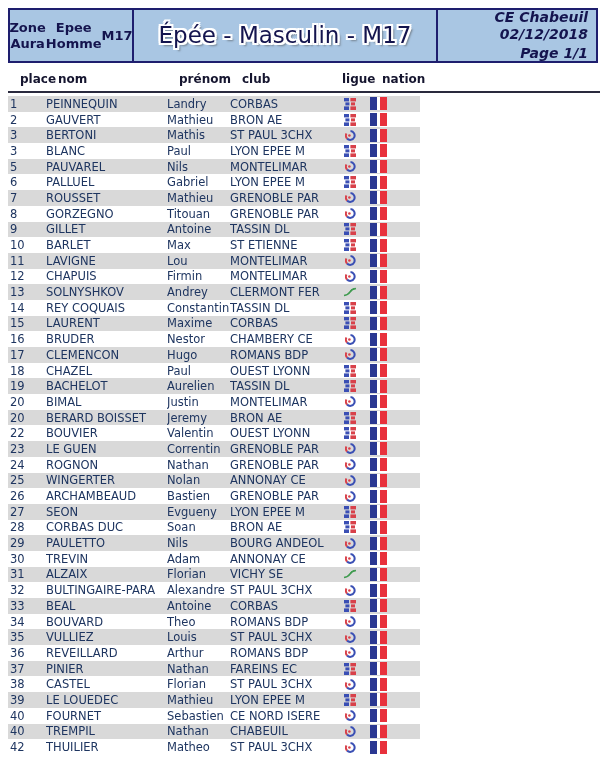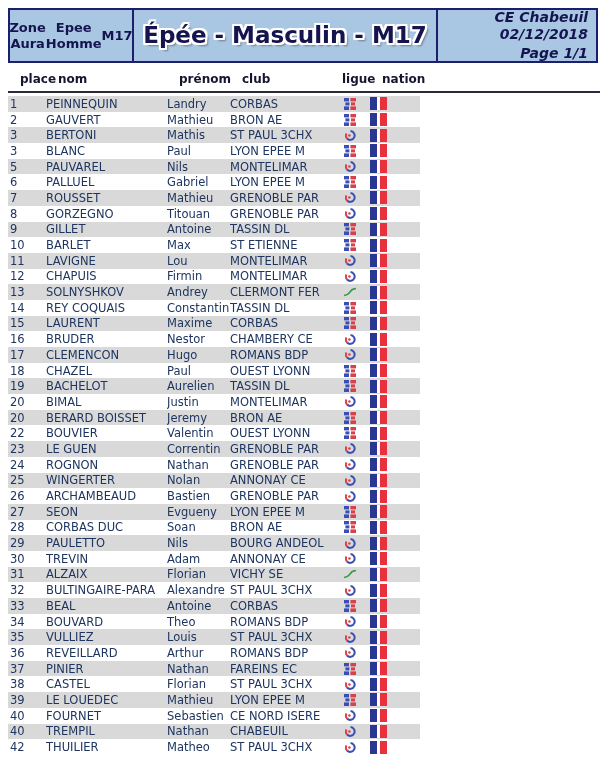--- a/index.html
+++ b/index.html
@@ -14,21 +14,21 @@
     background:#a9c6e3;border:2px solid #1e1e6e;box-sizing:border-box;
     display:flex;
   }
   .hdr-left{
     width:124px;border-right:2px solid #1e1e6e;box-sizing:border-box;
     display:flex;justify-content:center;align-items:center;
     font-size:13px;font-weight:bold;color:#14144e;line-height:16px;text-align:center;
   }
   .hdr-mid{
     flex:1;display:flex;flex-direction:column;justify-content:center;align-items:center;
-    font-size:23px;font-weight:bold;color:#14144e;line-height:25px;
+    font-size:23px;font-weight:normal;color:#14144e;line-height:25px;
     text-shadow:-2px -2px 0 #fff,2px -2px 0 #fff,-2px 2px 0 #fff,2px 2px 0 #fff,
                 -2px 0 0 #fff,2px 0 0 #fff,0 -2px 0 #fff,0 2px 0 #fff,
                 3px 3px 2px rgba(70,70,70,.55);
     white-space:nowrap;
   }
   .hdr-right{
     width:160px;border-left:2px solid #1e1e6e;box-sizing:border-box;
     display:flex;flex-direction:column;justify-content:center;align-items:flex-end;
     padding:2px 8px 2px 2px;
     font-size:14px;font-weight:bold;color:#14144e;line-height:17px;text-align:right;font-style:italic;

